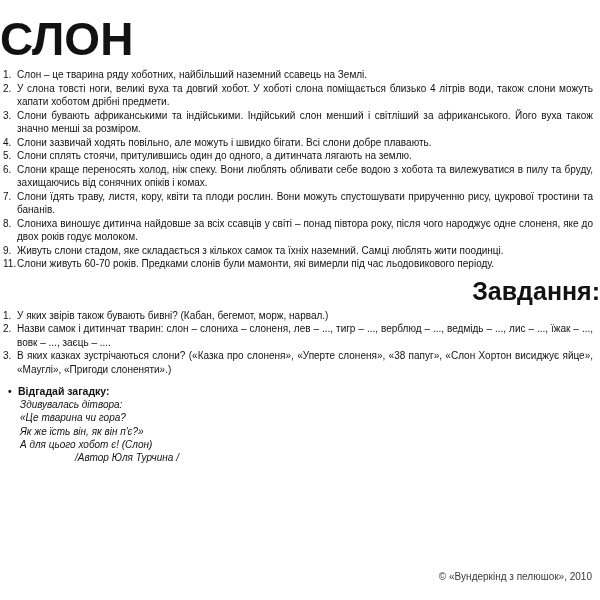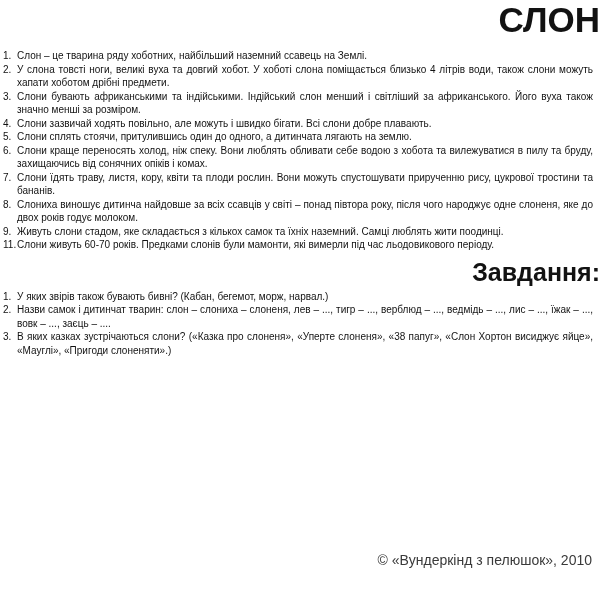--- a/index.html
+++ b/index.html
@@ -6,24 +6,25 @@
   html, body { width: 600px; height: 600px; }
   body {
     background: #ffffff;
     font-family: "Liberation Sans", sans-serif;
     color: #121212;
     position: relative;
     overflow: hidden;
   }
   .page { width: 600px; height: 600px; position: relative; background: #ffffff; }
   .title {
-    text-align: right;
+    text-align: left;
     font-weight: bold;
-    font-size: 35px;
+    font-size: 46px;
     line-height: 40px;
+    margin-top: 19px;
   }
   .facts { margin-top: 9px; padding-left: 3px; padding-right: 7px; }
   .tasks { margin-top: 3px; padding-left: 3px; padding-right: 7px; }
   .li { display: flex; font-size: 10px; line-height: 13.5px; }
   .li .num { flex: 0 0 14px; }
   .li .txt { flex: 1; text-align: justify; }
   .section-title {
     text-align: right;
     font-weight: bold;
     font-size: 25px;
@@ -32,21 +33,21 @@
   }
   .riddle { margin-top: 9px; padding-left: 8px; font-size: 10px; line-height: 13.2px; }
   .riddle-heading-row { font-weight: bold; font-size: 10.5px; }
   .riddle-heading-row .bullet { display: inline-block; width: 10px; }
   .riddle-line { font-style: italic; padding-left: 12px; }
   .riddle-author { font-style: italic; padding-left: 67px; }
   .copyright {
     position: absolute;
     right: 8px;
     top: 552px;
-    font-size: 14px;
+    font-size: 10px;
     color: #3a3a3a;
   }
 </style>
 </head>
 <body>
 
 <div class="page">
 
   <h1 class="title">СЛОН</h1>
 
@@ -103,16 +104,26 @@
     <div class="li">
       <span class="num">2.</span>
       <span class="txt">Назви самок і дитинчат тварин: слон – слониха – слоненя, лев – ..., тигр – ..., верблюд – ..., ведмідь – ..., лис – ..., їжак – ..., вовк – ..., заєць – ....</span>
     </div>
     <div class="li">
       <span class="num">3.</span>
       <span class="txt">В яких казках зустрічаються слони? («Казка про слоненя», «Уперте слоненя», «38 папуг», «Слон Хортон висиджує яйце», «Мауглі», «Пригоди слоненяти».)</span>
     </div>
   </div>
 
+  <div class="riddle">
+    <div class="riddle-heading-row">
+      <span class="bullet">•</span><span>Відгадай загадку:</span>
+    </div>
+    <div class="riddle-line">Здивувалась дітвора:</div>
+    <div class="riddle-line">«Це тварина чи гора?</div>
+    <div class="riddle-line">Як же їсть він, як він п'є?»</div>
+    <div class="riddle-line">А для цього хобот є! (Слон)</div>
+    <div class="riddle-author">/Автор Юля Турчина /</div>
+  </div>
 
   <div class="copyright">© «Вундеркінд з пелюшок», 2010</div>
 
 </div>
 
 </body></html>

